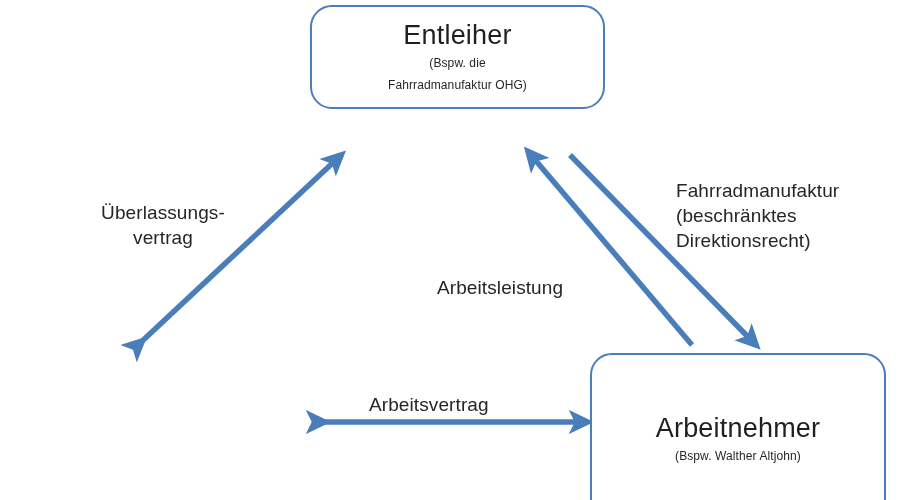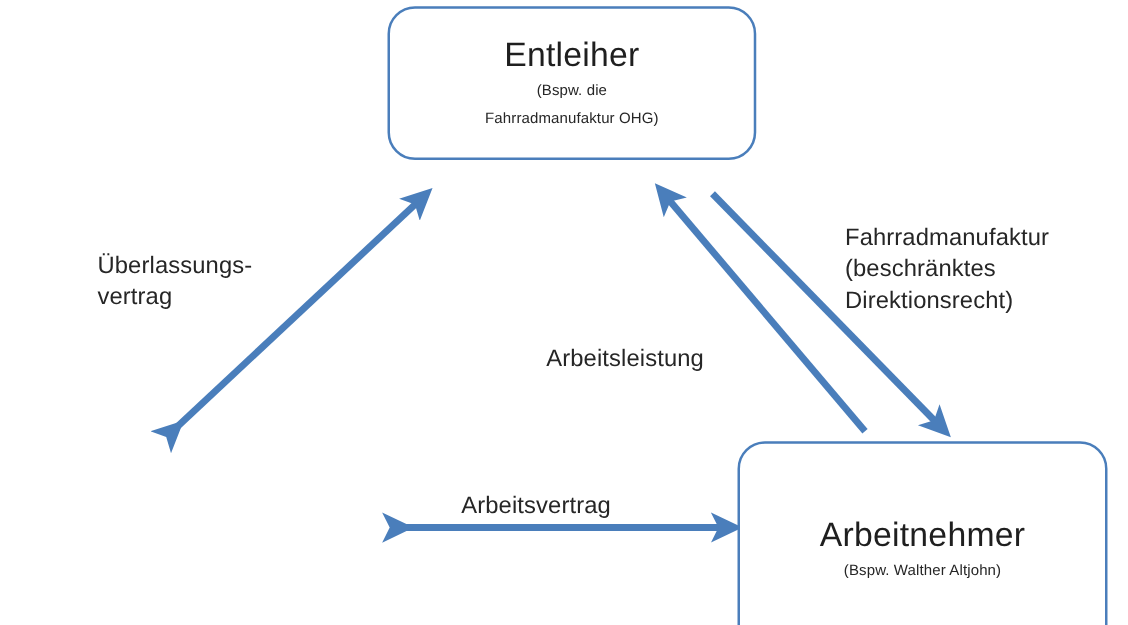--- a/index.html
+++ b/index.html
@@ -45,34 +45,34 @@
   }
   .node .sub {
     font-size: 12px;
     line-height: 22px;
     color: #262626;
     letter-spacing: 0.1px;
     margin-top: 1px;
   }
   .node .sub div { white-space: nowrap; }
 
-  #node-entleiher { left: 310px; top: 5px;   width: 295px; height: 123px; }
+  #node-entleiher { left: 310px; top: 5px;   width: 295px; height: 104px; }
   #node-verleiher { left: 18px;  top: 353px; width: 294px; height: 135px; }
   #node-arbeitnehmer { left: 590px; top: 353px; width: 296px; height: 173px; }
 
   .edge-label {
     position: absolute;
     font-size: 19px;
     line-height: 25px;
     color: #262626;
     letter-spacing: 0.1px;
     white-space: nowrap;
   }
   .edge-label div { white-space: nowrap; }
-  #label-ueberlassungsvertrag { left: 78px;  top: 200px; text-align: left; width: 170px; }
+  #label-ueberlassungsvertrag { left: 78px;  top: 200px; text-align: center; width: 170px; }
   #label-arbeitsleistung      { left: 437px; top: 275px; text-align: left; }
   #label-weisungsbefugnis     { left: 676px; top: 178px; text-align: left; }
   #label-arbeitsvertrag       { left: 369px; top: 392px; text-align: left; }
 </style>
 </head>
 <body>
 
 <div id="canvas">
 
   <svg class="layer" viewBox="0 0 902 500" xmlns="http://www.w3.org/2000/svg">

